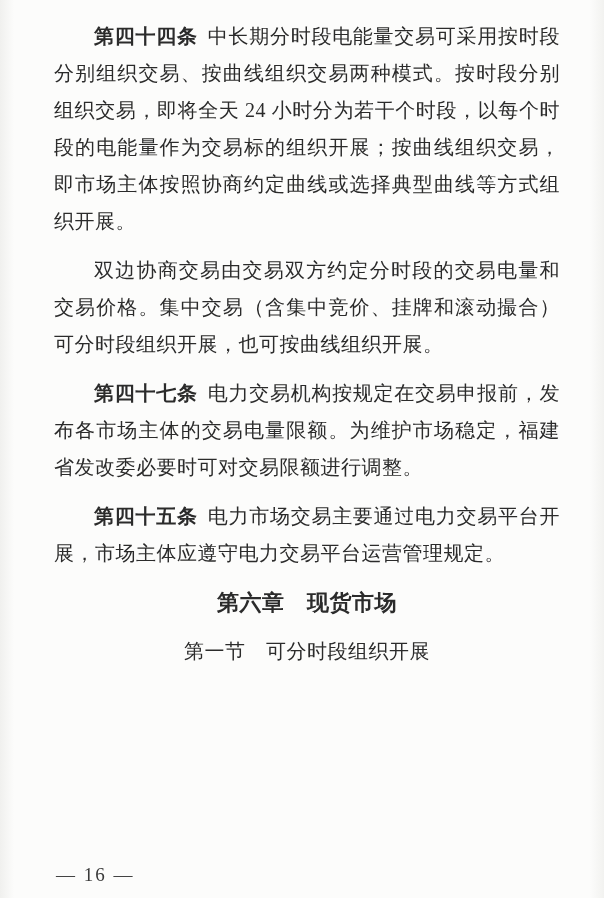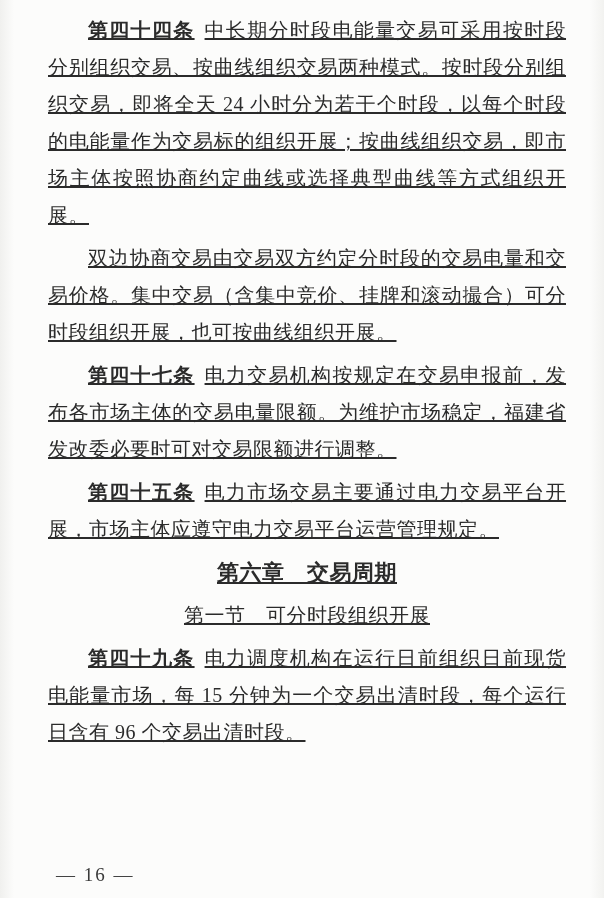--- a/index.html
+++ b/index.html
@@ -17,28 +17,27 @@
     font-family: "Liberation Serif", "DejaVu Serif", serif;
     overflow: hidden;
   }
   .content {
     position: absolute;
     top: 6px;
     left: 42px;
     width: 530px;
   }
   .content p {
-    margin: 6px;
+    margin: 12px;
     font-size: 20px;
     line-height: 37px;
     text-align: justify;
     text-justify: inter-character;
     text-indent: 2em;
     letter-spacing: 0.5px;
-    text-decoration: underline;
   }
   .content p b {
     font-weight: bold;
     margin-right: 10px;
   }
   .content p.chapter {
     font-weight: bold;
     font-size: 22px;
     text-align: center;
     text-indent: 0;
@@ -60,18 +59,17 @@
 </style>
 </head>
 <body>
 
 <div class="page">
   <div class="content" id="doc-content">
       <p class="article"><b>第四十四条</b>中长期分时段电能量交易可采用按时段分别组织交易、按曲线组织交易两种模式。按时段分别组织交易，即将全天 24 小时分为若干个时段，以每个时段的电能量作为交易标的组织开展；按曲线组织交易，即市场主体按照协商约定曲线或选择典型曲线等方式组织开展。</p>
       <p class="plain">双边协商交易由交易双方约定分时段的交易电量和交易价格。集中交易（含集中竞价、挂牌和滚动撮合）可分时段组织开展，也可按曲线组织开展。</p>
       <p class="article"><b>第四十七条</b>电力交易机构按规定在交易申报前，发布各市场主体的交易电量限额。为维护市场稳定，福建省发改委必要时可对交易限额进行调整。</p>
       <p class="article"><b>第四十五条</b>电力市场交易主要通过电力交易平台开展，市场主体应遵守电力交易平台运营管理规定。</p>
-      <p class="chapter">第六章　交易周期</p>
+      <p class="chapter">第六章　现货市场</p>
       <p class="section">第一节　可分时段组织开展</p>
-      <p class="article"><b>第四十九条</b>电力调度机构在运行日前组织日前现货电能量市场，每 15 分钟为一个交易出清时段，每个运行日含有 96 个交易出清时段。</p>
     </div>
   <div class="pagenum">— 16 —</div>
 </div>
 
 </body></html>

